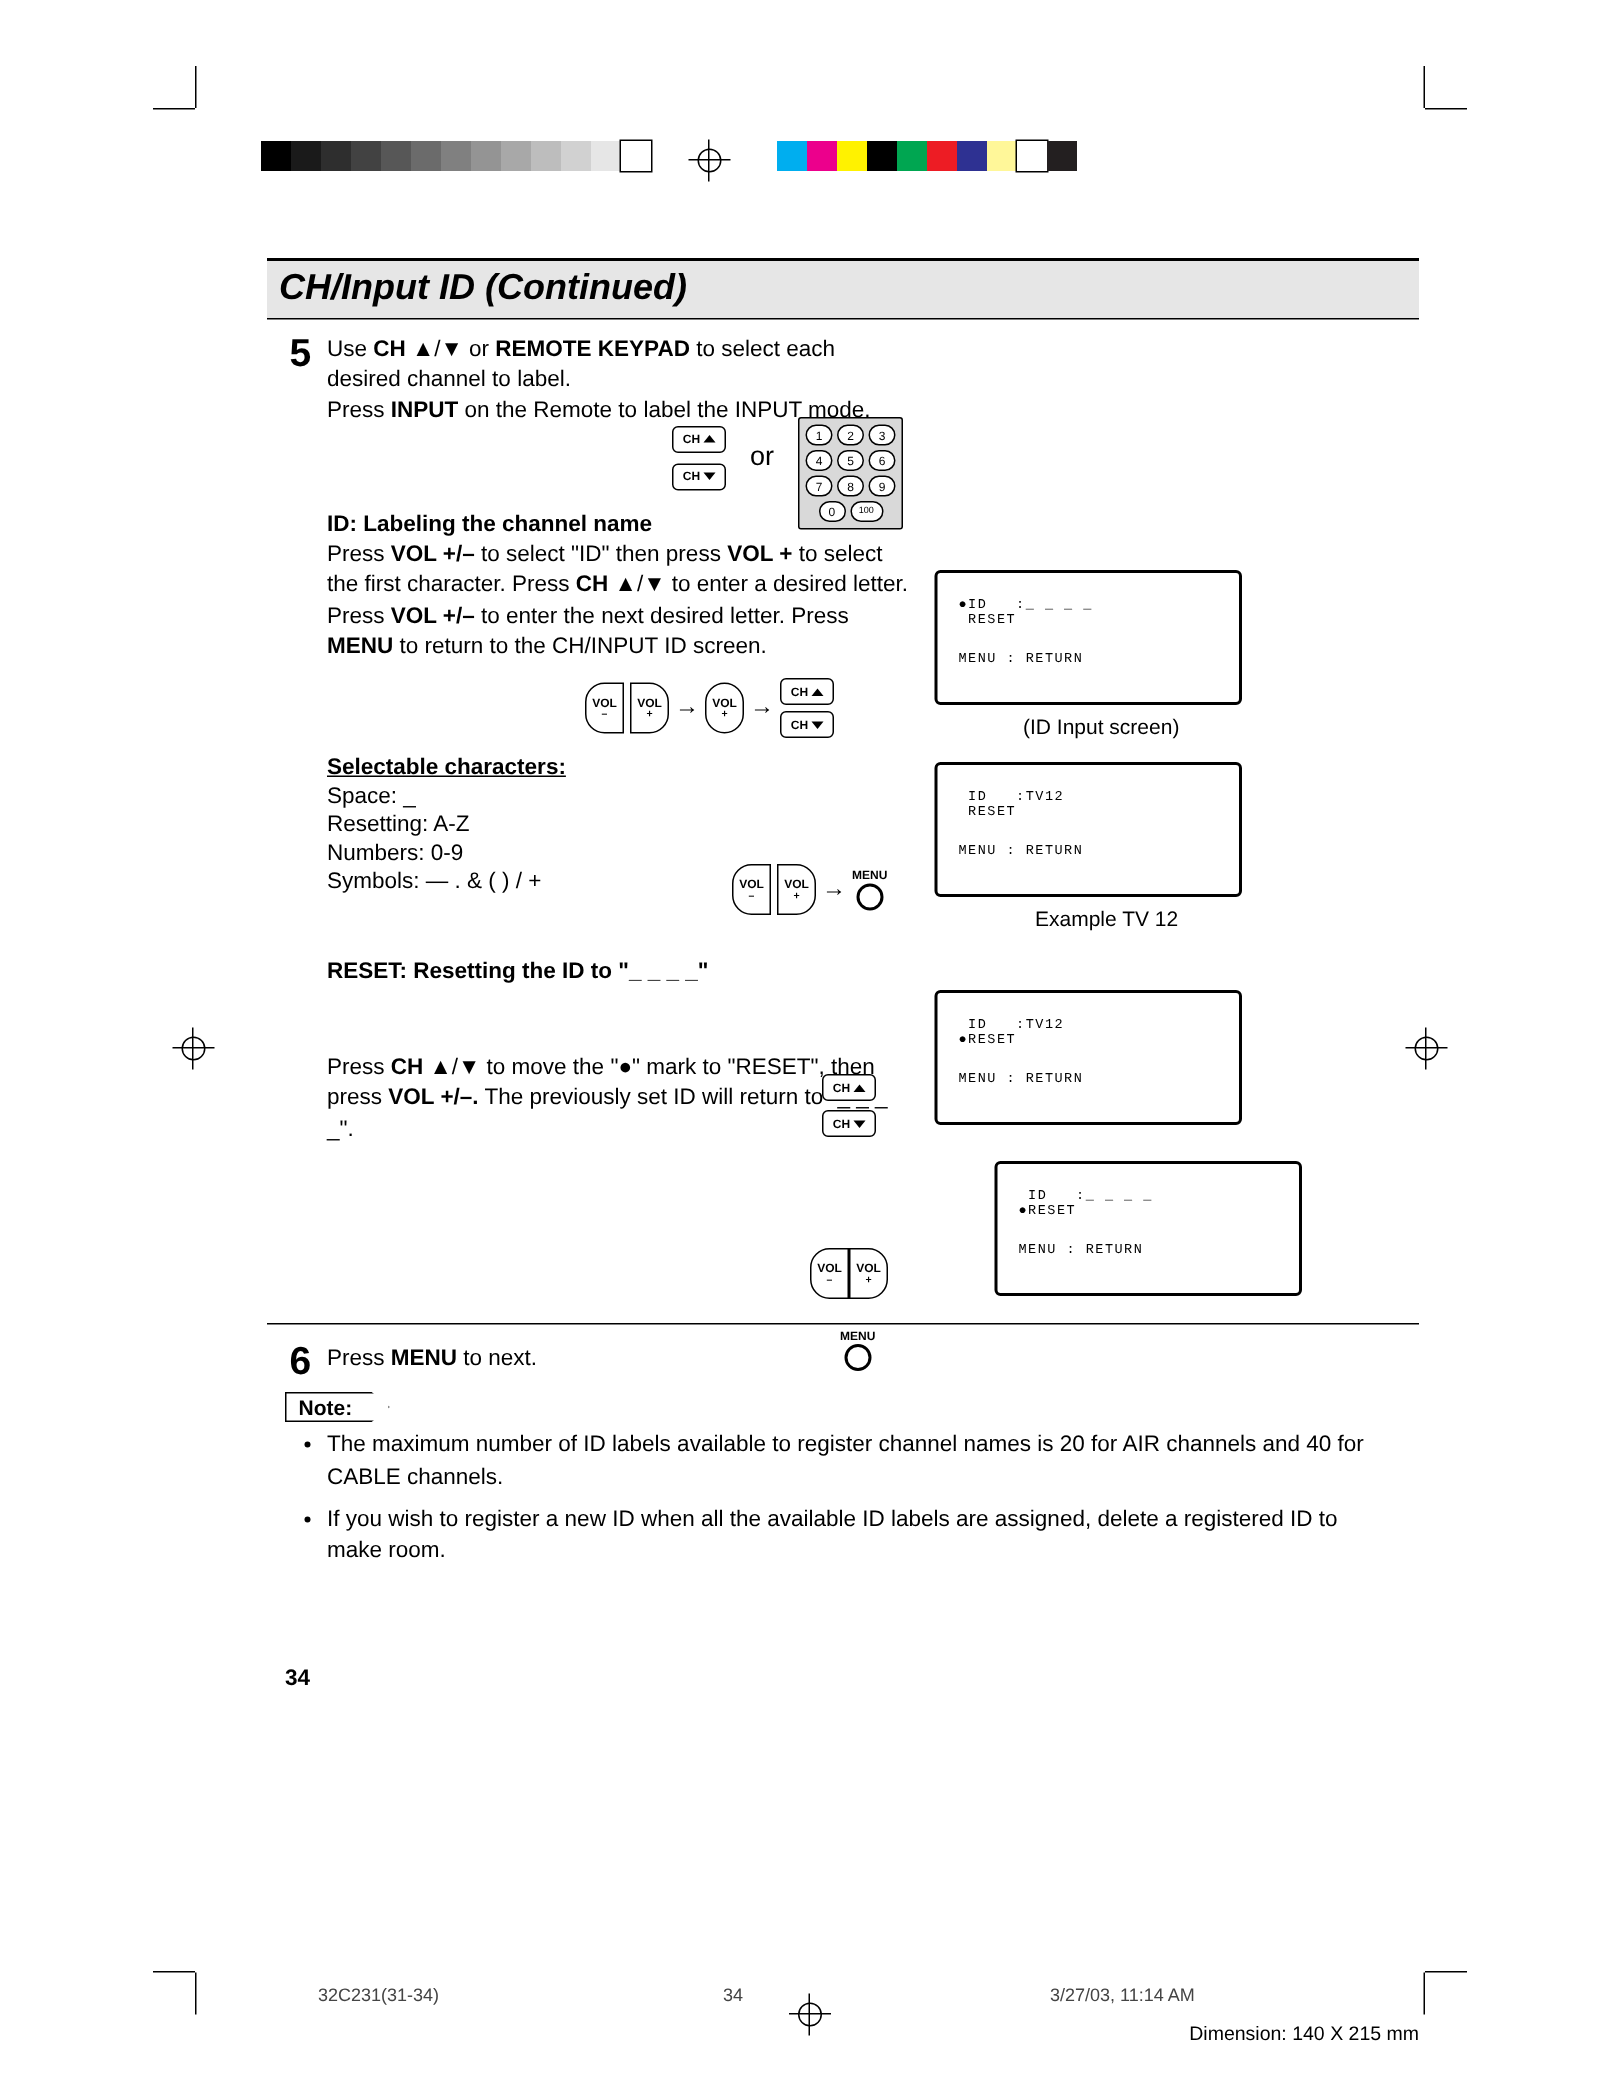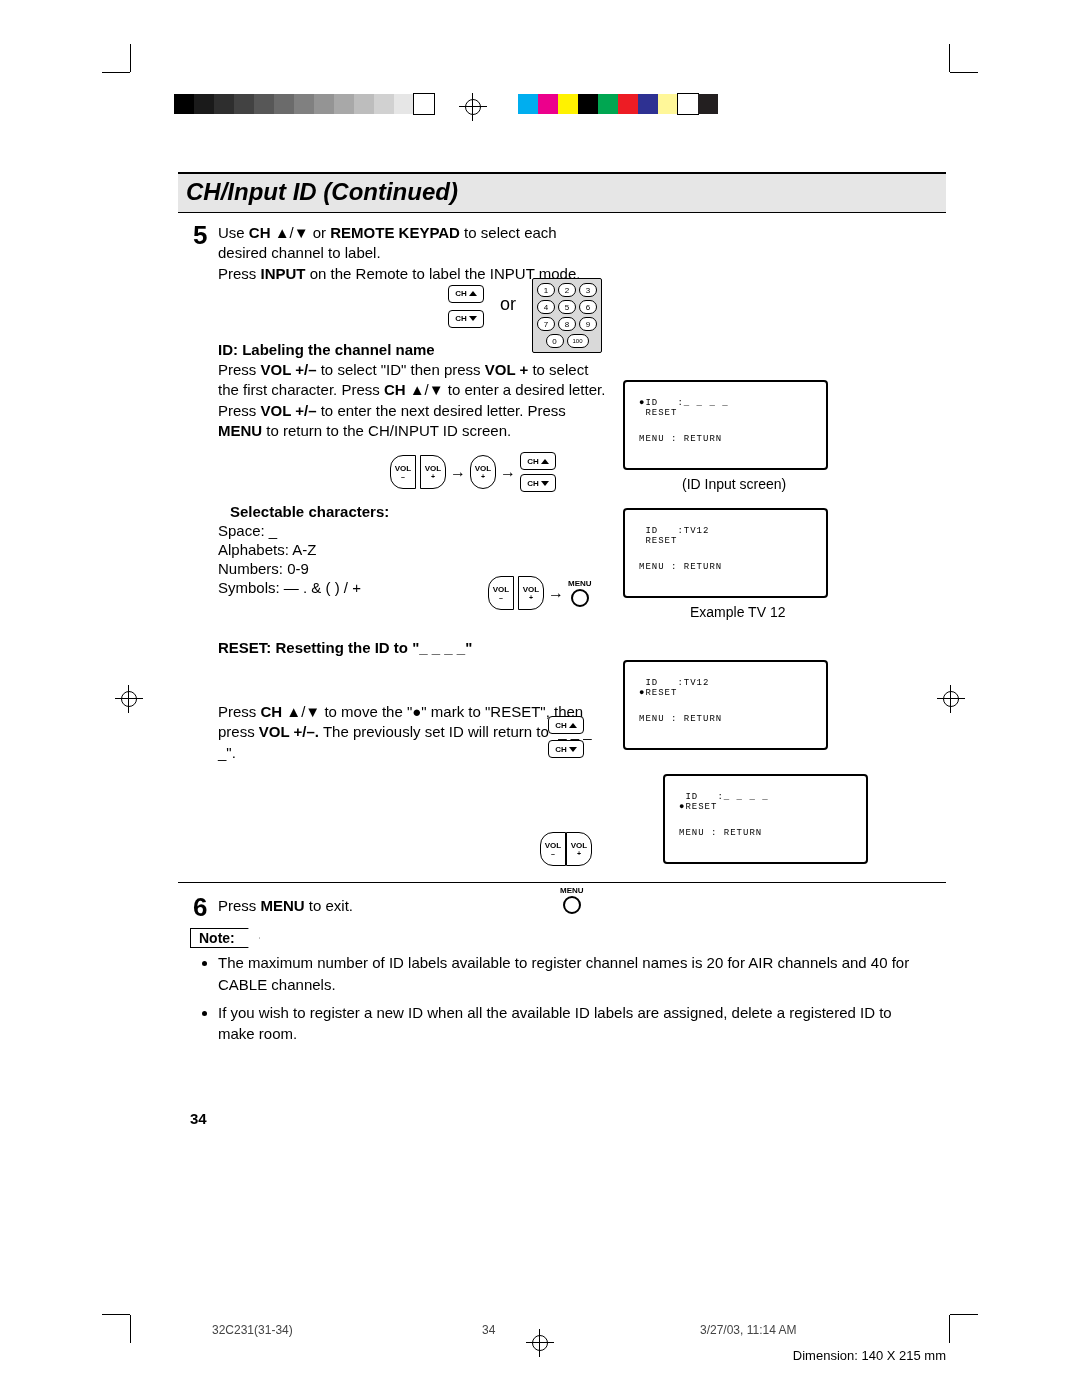--- a/index.html
+++ b/index.html
@@ -202,23 +202,23 @@
         <span>CH</span>
         <div class="tri-up"></div>
       </div>
       <div class="chbtn">
         <span>CH</span>
         <div class="tri-dn"></div>
       </div>
     </div>
 </div>
 
-<div class="bodytext bold" style="top:502px; left:230px;">Selectable characters:</div>
+<div class="bodytext bold" style="top:502px; left:218px;text-decoration:underline;">Selectable characters:</div>
 <div class="bodytext" style="top:521px; left:218px;">Space: _</div>
-<div class="bodytext" style="top:540px; left:218px;">Alphabets: A-Z</div>
+<div class="bodytext" style="top:540px; left:218px;">Resetting: A-Z</div>
 <div class="bodytext" style="top:559px; left:218px;">Numbers: 0-9</div>
 <div class="bodytext" style="top:578px; left:218px;text-align:center;">Symbols: —   .   &amp;   (   )   /   +</div>
 
 <div style="position:absolute; top:576px; left:488px; display:flex; align-items:center; gap:4px;">
   <div class="volbtn">
       <div>VOL</div>
       <span>–</span>
     </div>
   <div class="volbtn right">
       <div>VOL</div>
@@ -255,21 +255,21 @@
   <div class="volbtn right">
       <div>VOL</div>
       <span>+</span>
     </div>
 </div>
 
 <div class="hr" style="top:882px; left:178px; right:134px;"></div>
 
 <div class="stepnum" style="top:892px; left:193px;">6</div>
 <div class="bodytext" style="top:896px; left:218px;">
-  <span>Press </span><span class="bold">MENU</span><span> to exit.</span>
+  <span>Press </span><span class="bold">MENU</span><span> to next.</span>
 </div>
 <div style="position:absolute; top:886px; left:560px;">
   <div class="menubtn">
       <div>MENU</div>
       <div class="circ"></div>
     </div>
 </div>
 
 <div class="note-badge" style="top:928px; left:190px;">Note:</div>
 <ul class="bullets" style="top:952px; left:200px; width:720px;">

